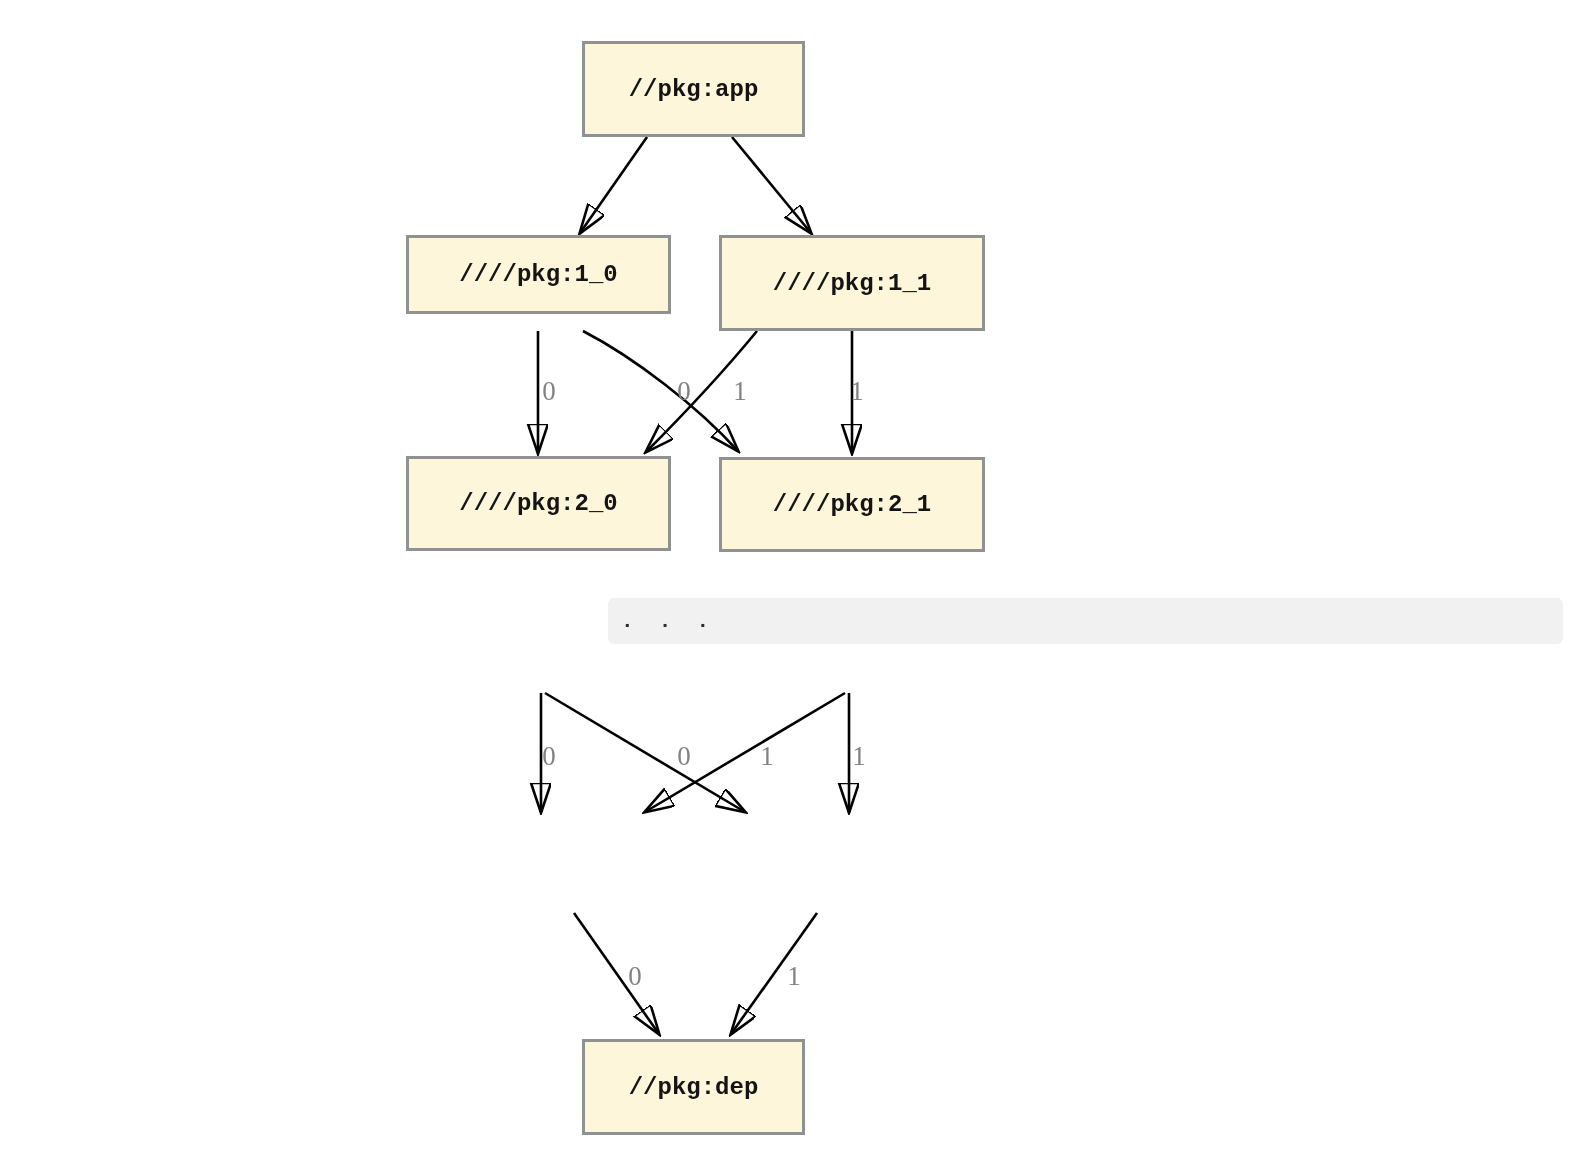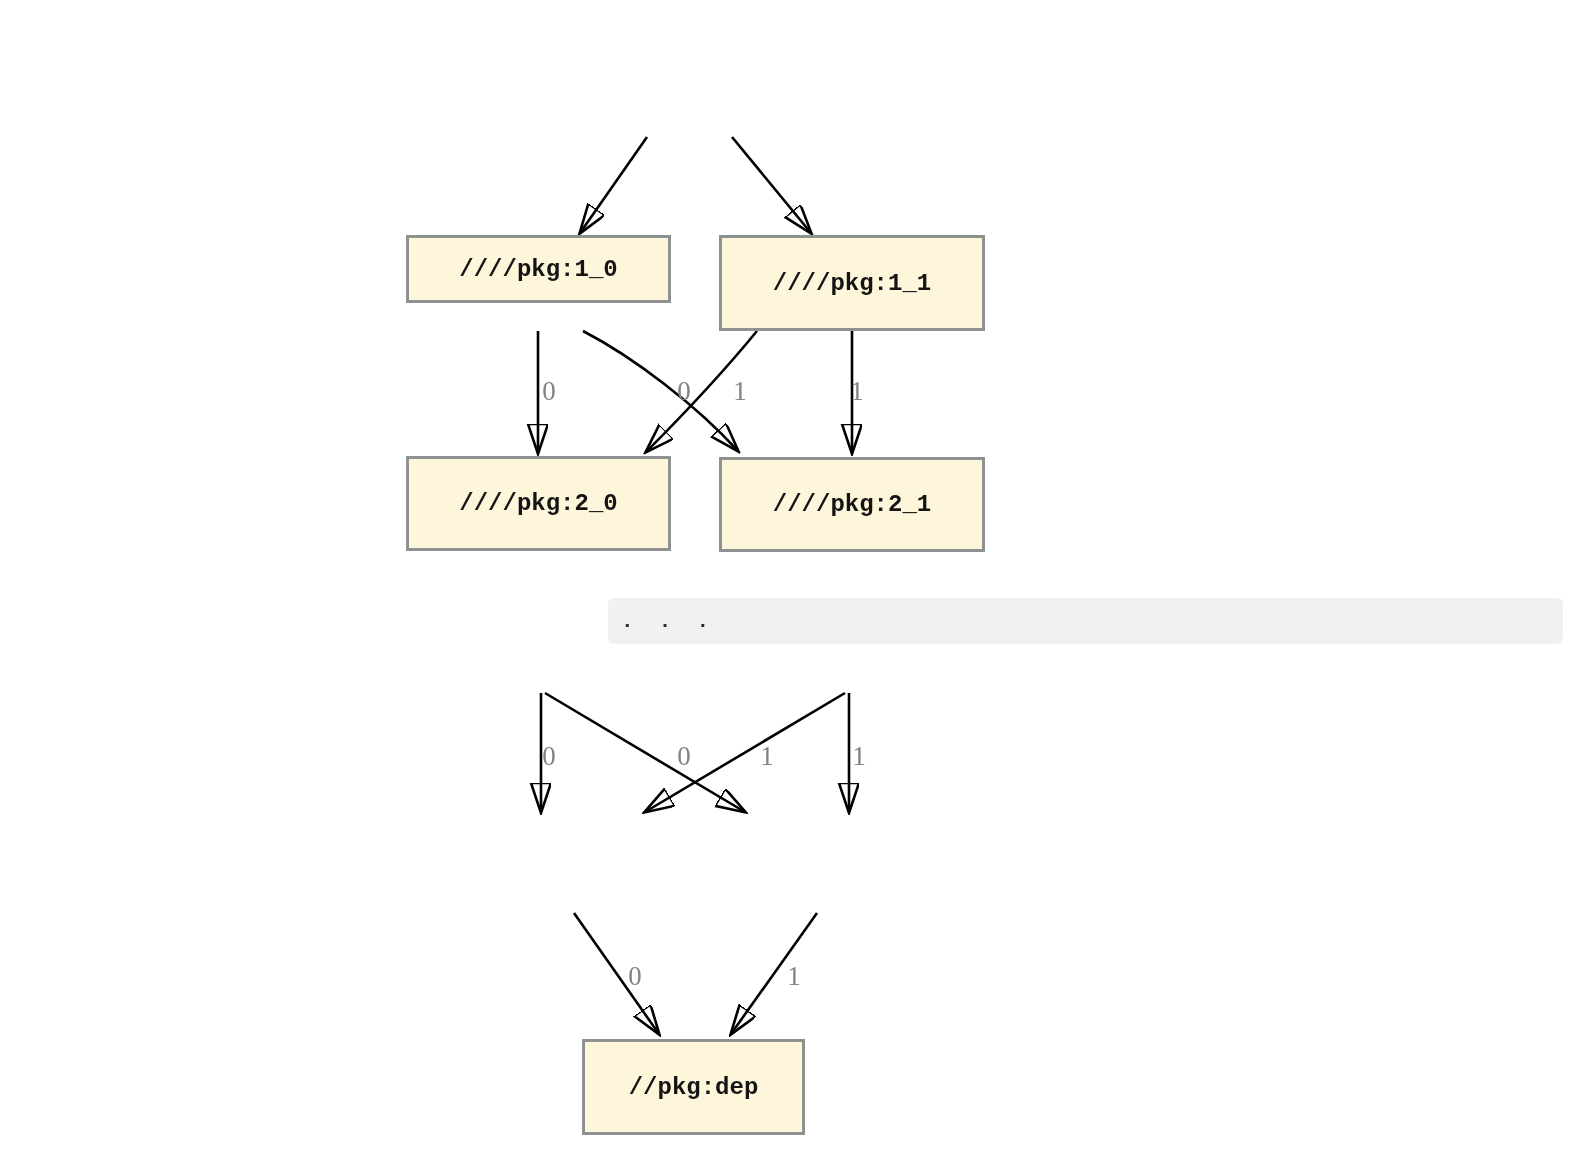--- a/index.html
+++ b/index.html
@@ -72,22 +72,25 @@
 
     <path d="M541,693 L541,812" marker-end="url(#arrow)"></path>
     <path d="M545,693 L745,812" marker-end="url(#arrow)"></path>
     <path d="M845,693 L645,812" marker-end="url(#arrow)"></path>
     <path d="M849,693 L849,812" marker-end="url(#arrow)"></path>
 
     <path d="M574,913 L659,1034" marker-end="url(#arrow)"></path>
     <path d="M817,913 L731,1034" marker-end="url(#arrow)"></path>
   </svg>
 
+  <div class="node" style="left:582px;top:41px;width:223px;height:96px">
+    <span>//pkg:app</span>
+  </div>
 
-  <div class="node" style="left:406px;top:235px;width:265px;height:68px">
+  <div class="node" style="left:406px;top:235px;width:265px;height:79px">
     <span>////pkg:1_0</span>
   </div>
   <div class="node" style="left:719px;top:235px;width:266px;height:96px">
     <span>////pkg:1_1</span>
   </div>
 
   <div class="node" style="left:406px;top:456px;width:265px;height:95px">
     <span>////pkg:2_0</span>
   </div>
   <div class="node" style="left:719px;top:457px;width:266px;height:95px">

